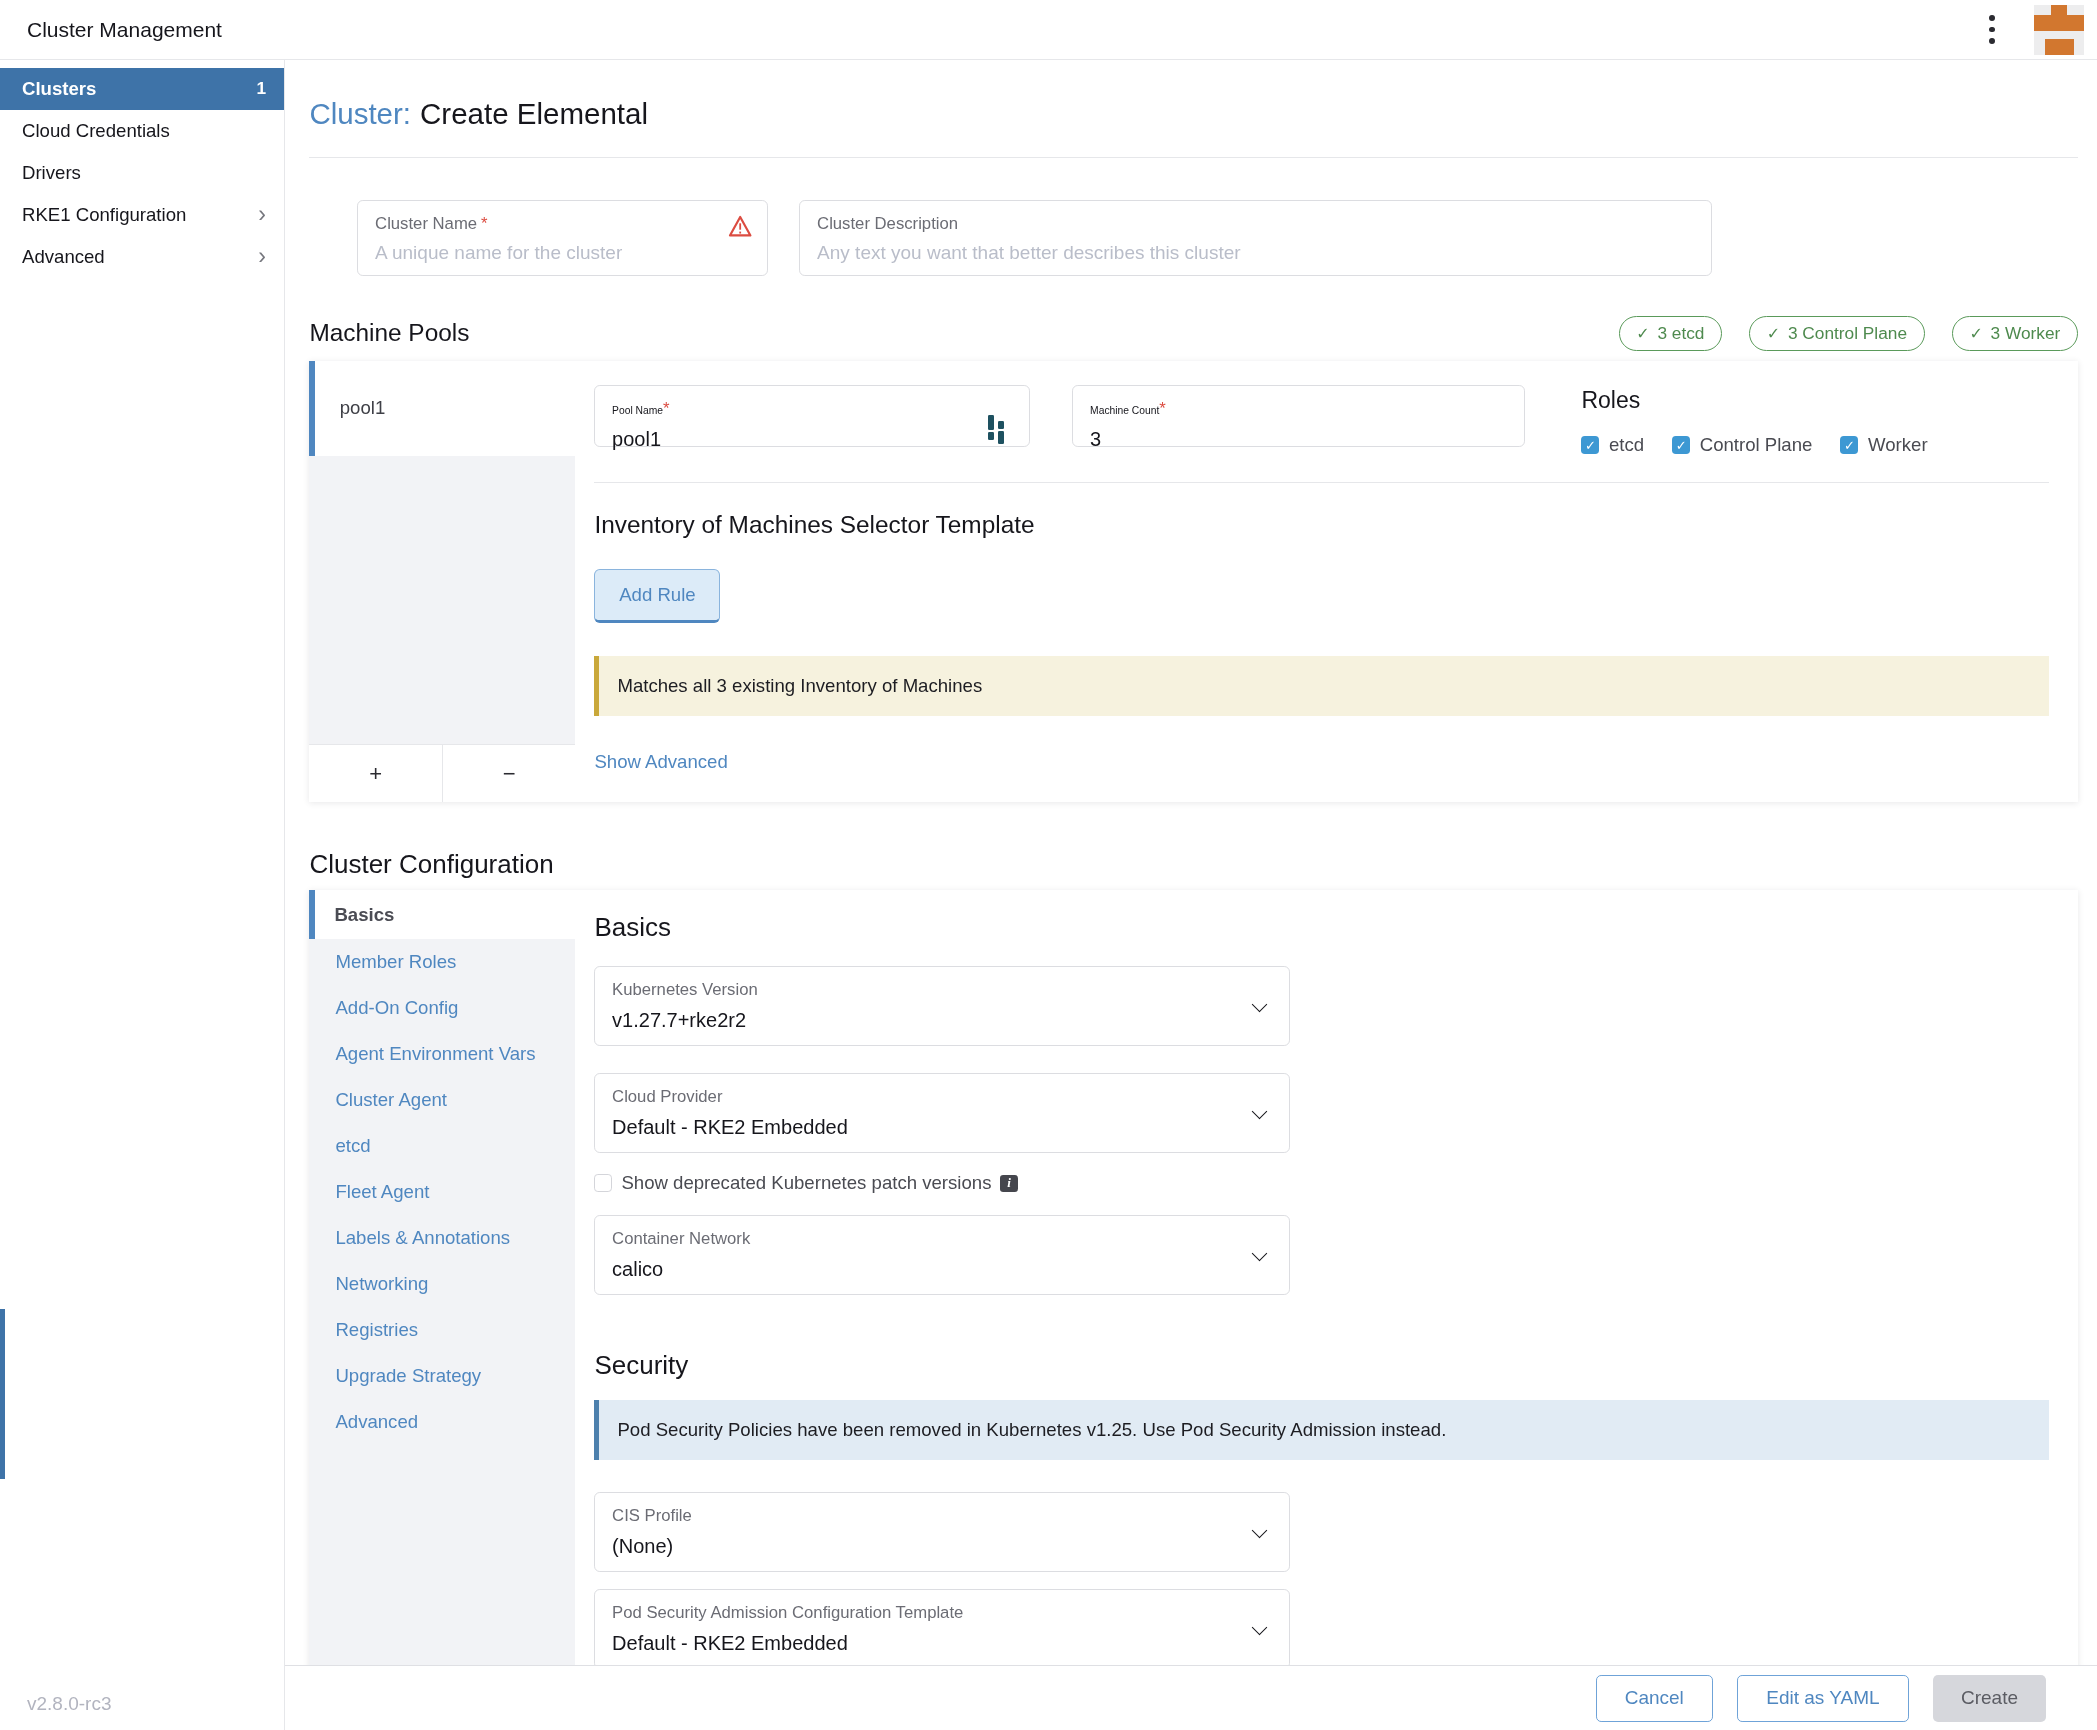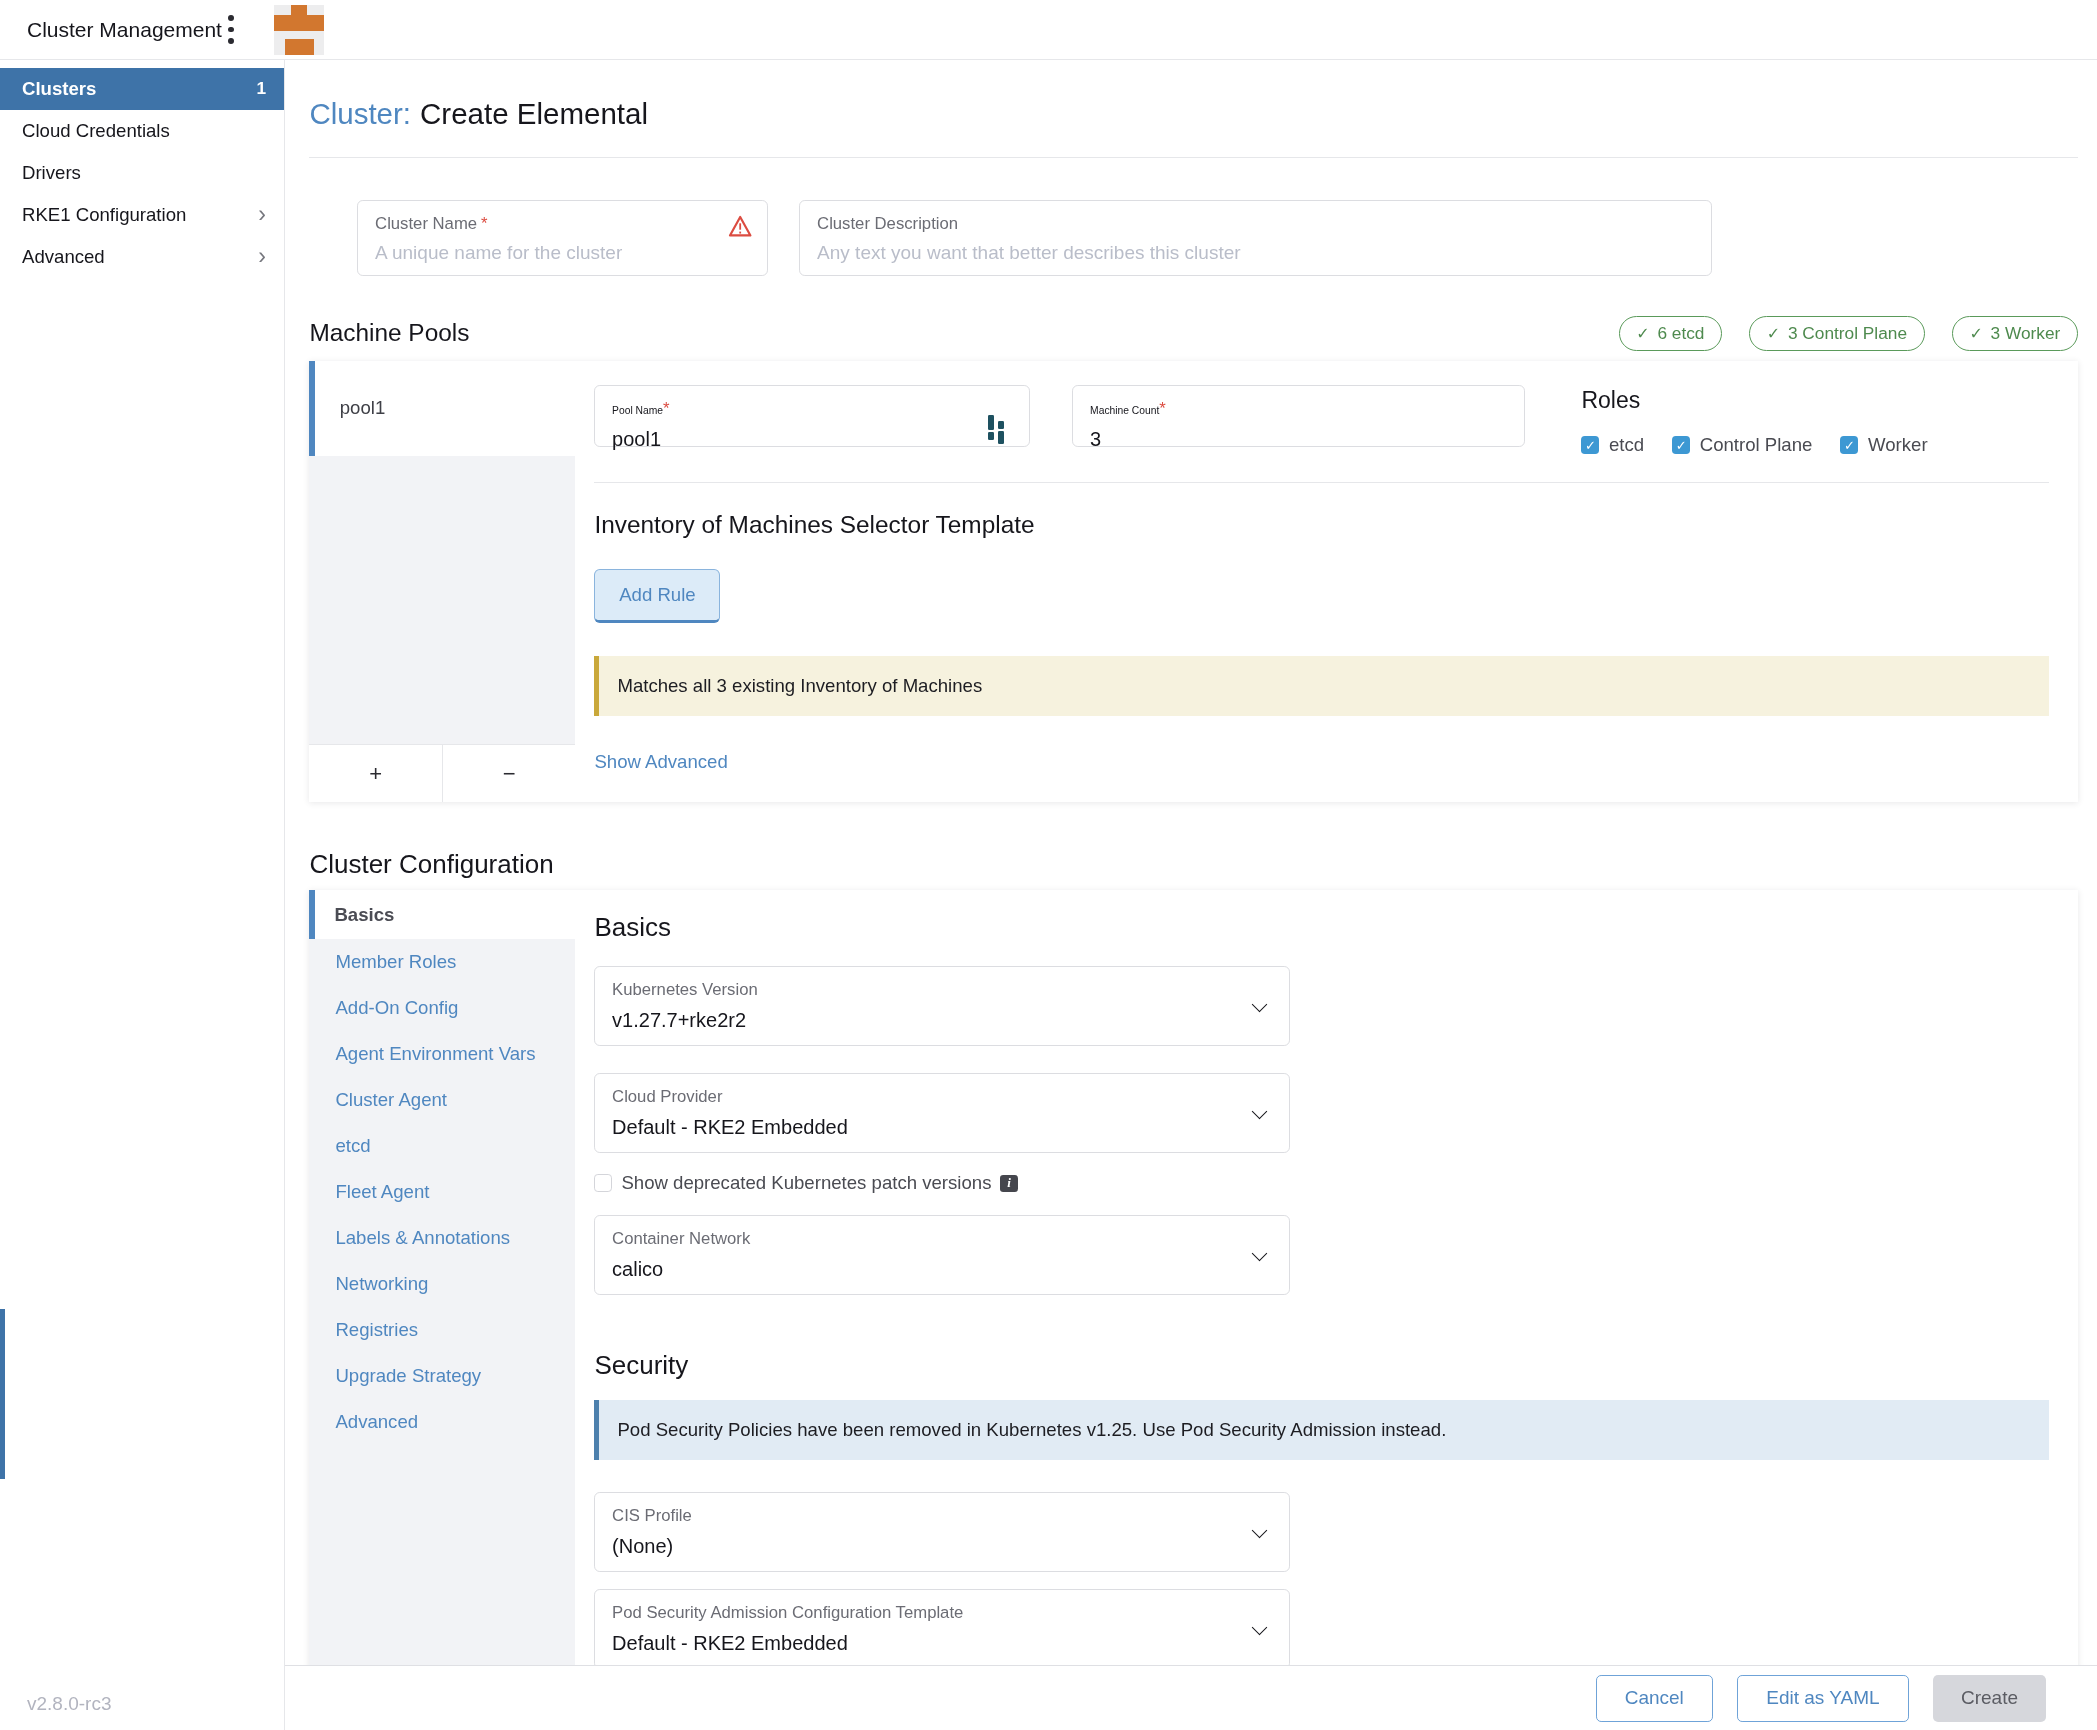--- a/index.html
+++ b/index.html
@@ -4,21 +4,21 @@
 <style>
   * { box-sizing: border-box; margin: 0; padding: 0; }
   html,body { width:2097px; height:1731px; }
   body {
     font-family: "Liberation Sans", "DejaVu Sans", sans-serif;
     background:#ffffff; color:#16161c; overflow:hidden;
   }
   
   .topbar {
     height:60px; background:#ffffff; border-bottom:1.3px solid #e6e7ea;
-    display:flex; align-items:center; 
+    display:flex; align-items:center; justify-content:space-between;
     padding:0 13px 0 27px; position:relative; z-index:5;
   }
   .topbar-title { font-size:21px; font-weight:500; color:#16161c; }
   .topbar-right { display:flex; align-items:center; gap:33px; height:100%; }
   .kebab { display:flex; flex-direction:column; gap:5.8px; padding:6.4px; cursor:pointer; }
   .kebab i { width:5.8px; height:5.8px; border-radius:50%; background:#2b2b31; }
   .brand-logo { width:50px; height:50px; background:#ededee; position:relative; overflow:hidden; }
   .brand-logo .notch { position:absolute; left:17.3px; top:0; width:16px; height:10.3px; background:#d2772f; }
   .brand-logo .bar   { position:absolute; left:0; top:10.3px; width:50px; height:16px; background:#d2772f; }
   .brand-logo .block { position:absolute; left:11px; top:34px; width:29px; height:19px; background:#d2772f; }
@@ -221,21 +221,21 @@
           </div>
           <input placeholder="Any text you want that better describes this cluster" style="">
         </div>
       </div>
 
       <div class="mp-header">
         <h2 class="h-section">Machine Pools</h2>
         <div class="badges">
           <div class="badge">
             <span class="tick">✓</span>
-            <span>6 etcd</span>
+            <span>3 etcd</span>
           </div>
           <div class="badge">
             <span class="tick">✓</span>
             <span>3 Control Plane</span>
           </div>
           <div class="badge">
             <span class="tick">✓</span>
             <span>3 Worker</span>
           </div>
         </div>

